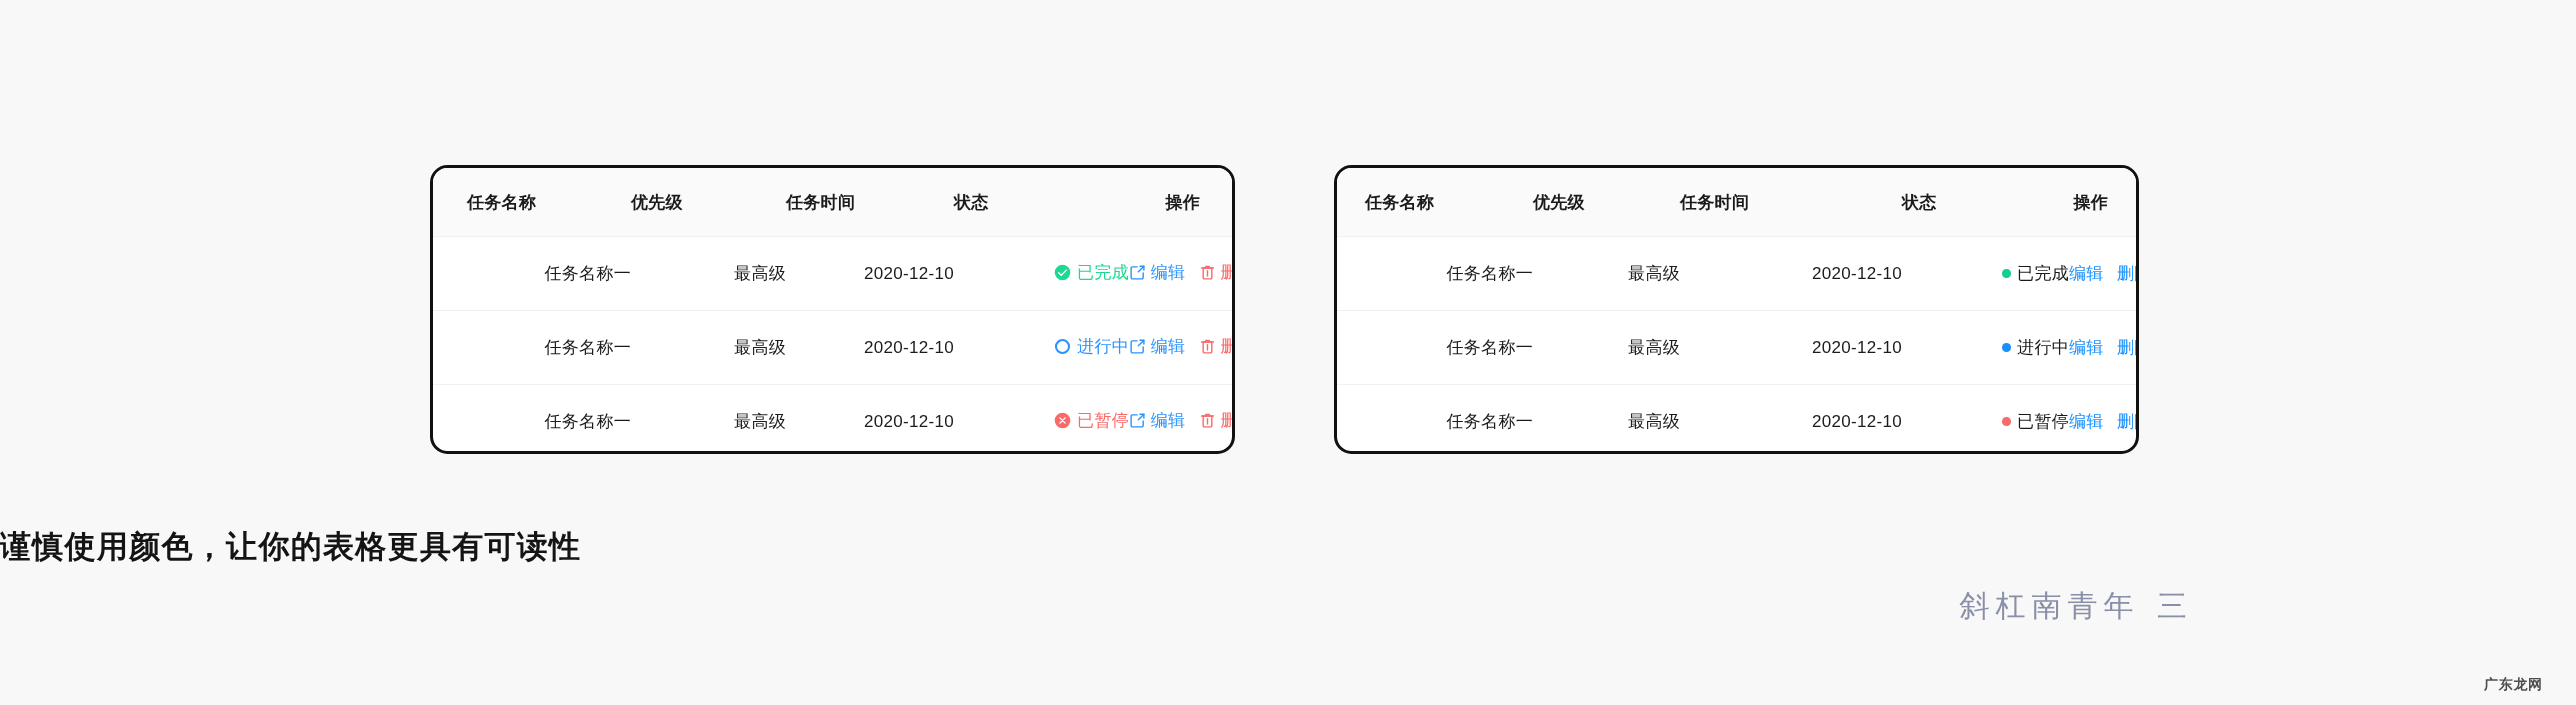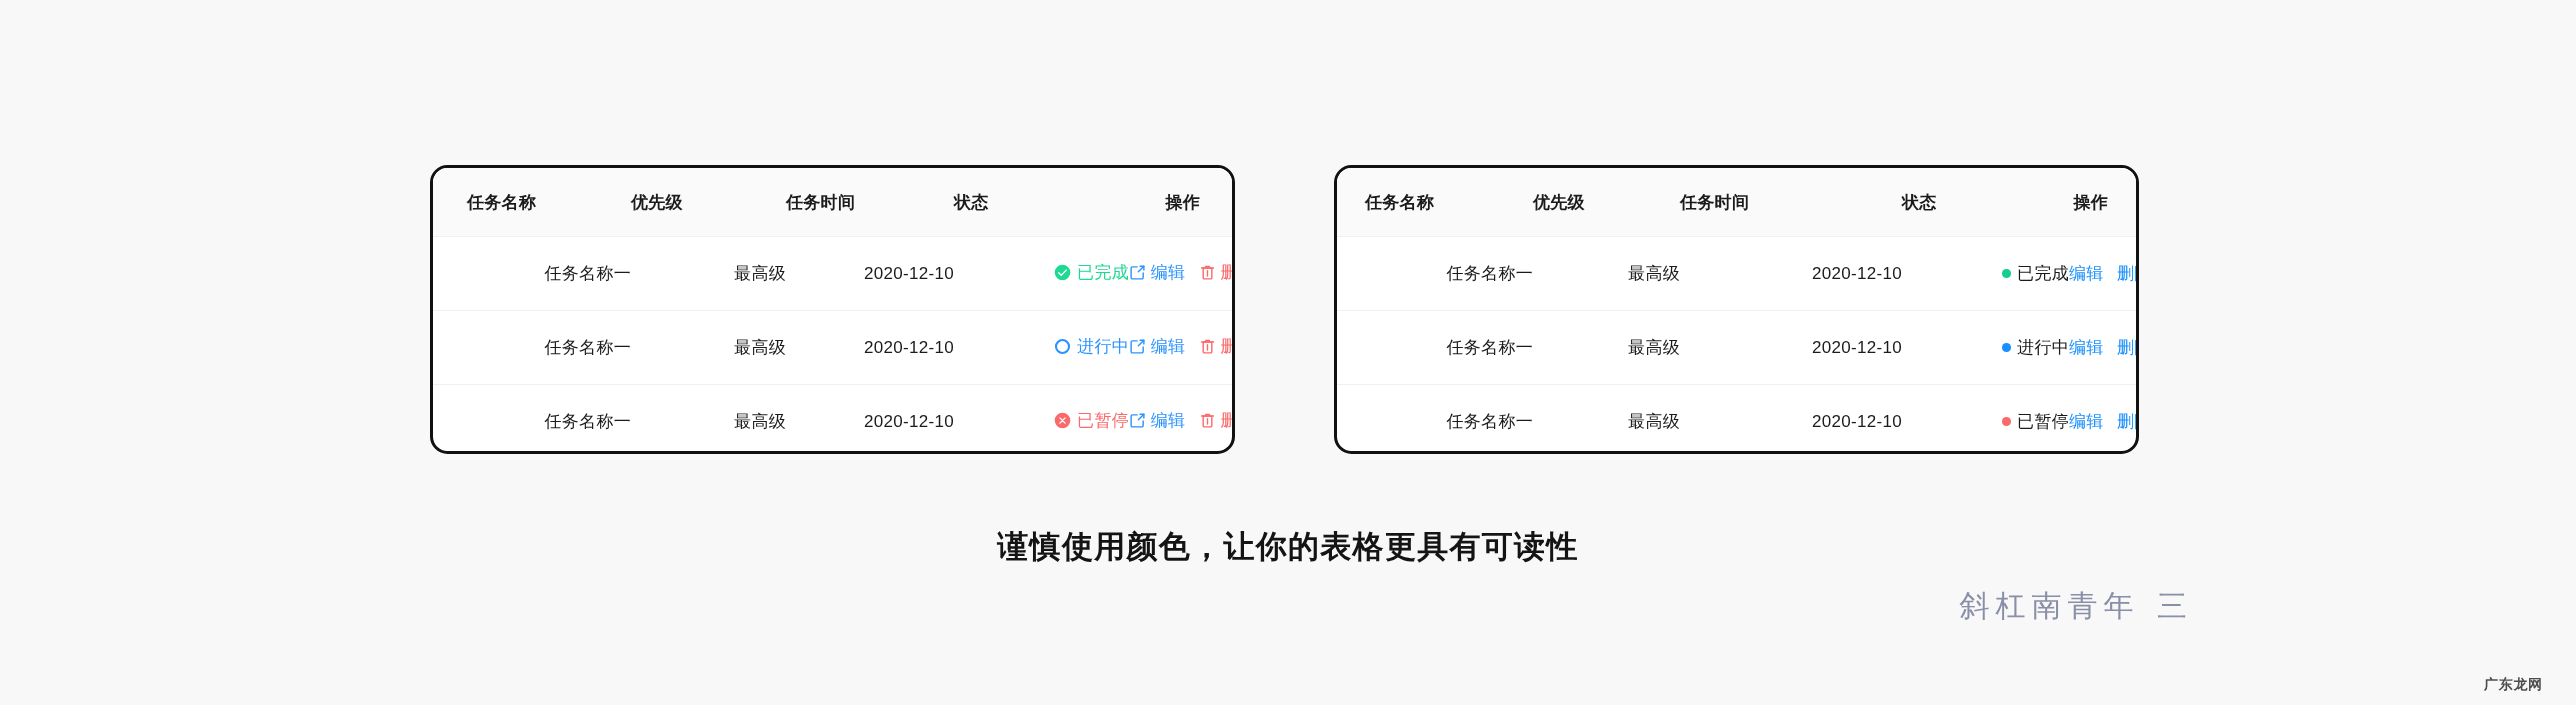--- a/index.html
+++ b/index.html
@@ -154,21 +154,21 @@
     color: #1890ff;
     cursor: pointer;
   }
 
   
   .caption {
     position: absolute;
     left: 0;
     top: 526px;
     width: 2576px;
-    text-align: center;
+    text-align: left;
     font-size: 31px;
     font-weight: 700;
     color: #141414;
     letter-spacing: 1.3px;
   }
 
   
   .signature {
     position: absolute;
     right: 389px;

